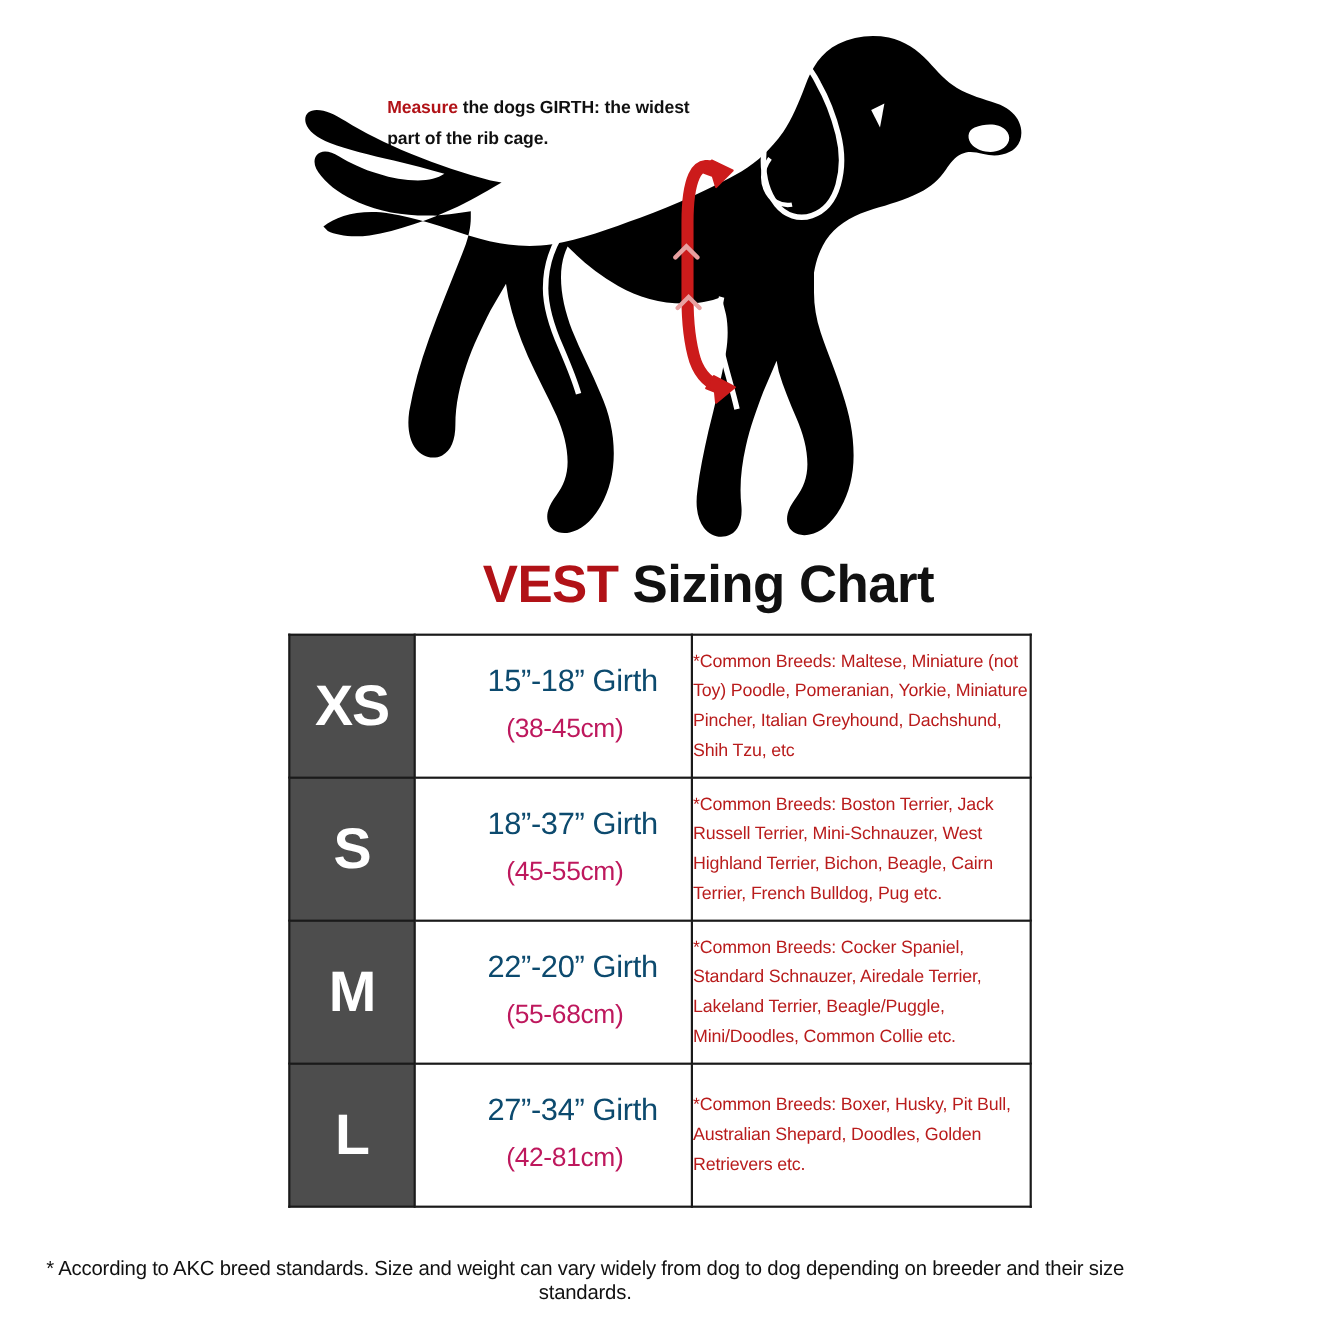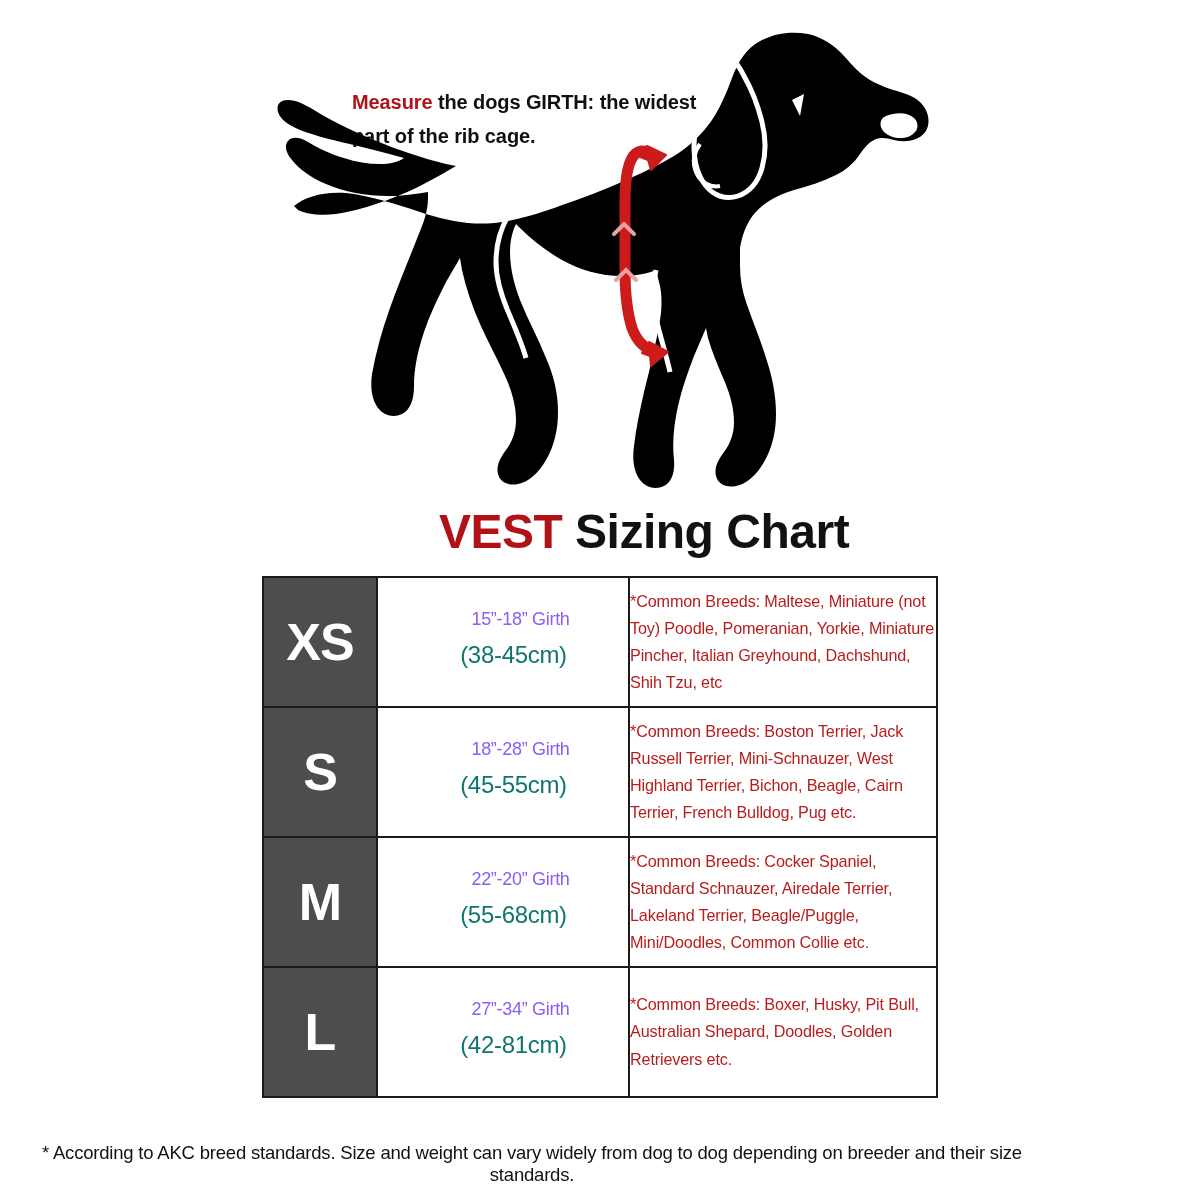--- a/index.html
+++ b/index.html
@@ -15,21 +15,21 @@
     position: relative;
     overflow: hidden;
   }
 
   
   #instruction {
     position: absolute;
     left: 352px;
     top: 85px;
     width: 380px;
-    font-size: 20px;
+    font-size: 16px;
     font-weight: bold;
     line-height: 1.72;
     letter-spacing: -0.1px;
     color: #101010;
   }
   #instruction .accent { color: #B11217; }
 
   
   #dog-illustration {
     position: absolute;
@@ -82,28 +82,28 @@
     height: 128px;
     line-height: 128px;
     letter-spacing: -1px;
     margin-top: 32px;
   }
   .cell-girth {
     text-align: center;
     padding: 6px 4px 10px 4px;
   }
   .girth-in {
-    color: #8b5cf6;
-    font-size: 18px;
+    color: #0c4a6e;
+    font-size: 28px;
     line-height: 1.45;
     letter-spacing: -0.3px;
     margin-left: 35px;
   }
   .girth-cm {
-    color: #0f766e;
+    color: #be185d;
     font-size: 24px;
     line-height: 1.9;
     letter-spacing: -0.3px;
     padding-left: 21px;
   }
   .cell-breed {
     padding: 7px 5px 7px 8px;
     font-size: 16.2px;
     line-height: 1.68;
     color: #b91c1c;
@@ -292,21 +292,21 @@
       <td class="cell-size">XS</td>
       <td class="cell-girth">
         <div class="girth-in">15”-18” Girth</div>
         <div class="girth-cm">(38-45cm)</div>
       </td>
       <td class="cell-breed">*Common Breeds: Maltese, Miniature (not Toy) Poodle, Pomeranian, Yorkie, Miniature Pincher, Italian Greyhound, Dachshund, Shih Tzu, etc</td>
     </tr>
     <tr>
       <td class="cell-size">S</td>
       <td class="cell-girth">
-        <div class="girth-in">18”-28” Girth</div>
+        <div class="girth-in">18”-37” Girth</div>
         <div class="girth-cm">(45-55cm)</div>
       </td>
       <td class="cell-breed">*Common Breeds: Boston Terrier, Jack Russell Terrier, Mini-Schnauzer, West Highland Terrier, Bichon, Beagle, Cairn Terrier, French Bulldog, Pug etc.</td>
     </tr>
     <tr>
       <td class="cell-size">M</td>
       <td class="cell-girth">
         <div class="girth-in">22”-20” Girth</div>
         <div class="girth-cm">(55-68cm)</div>
       </td>

